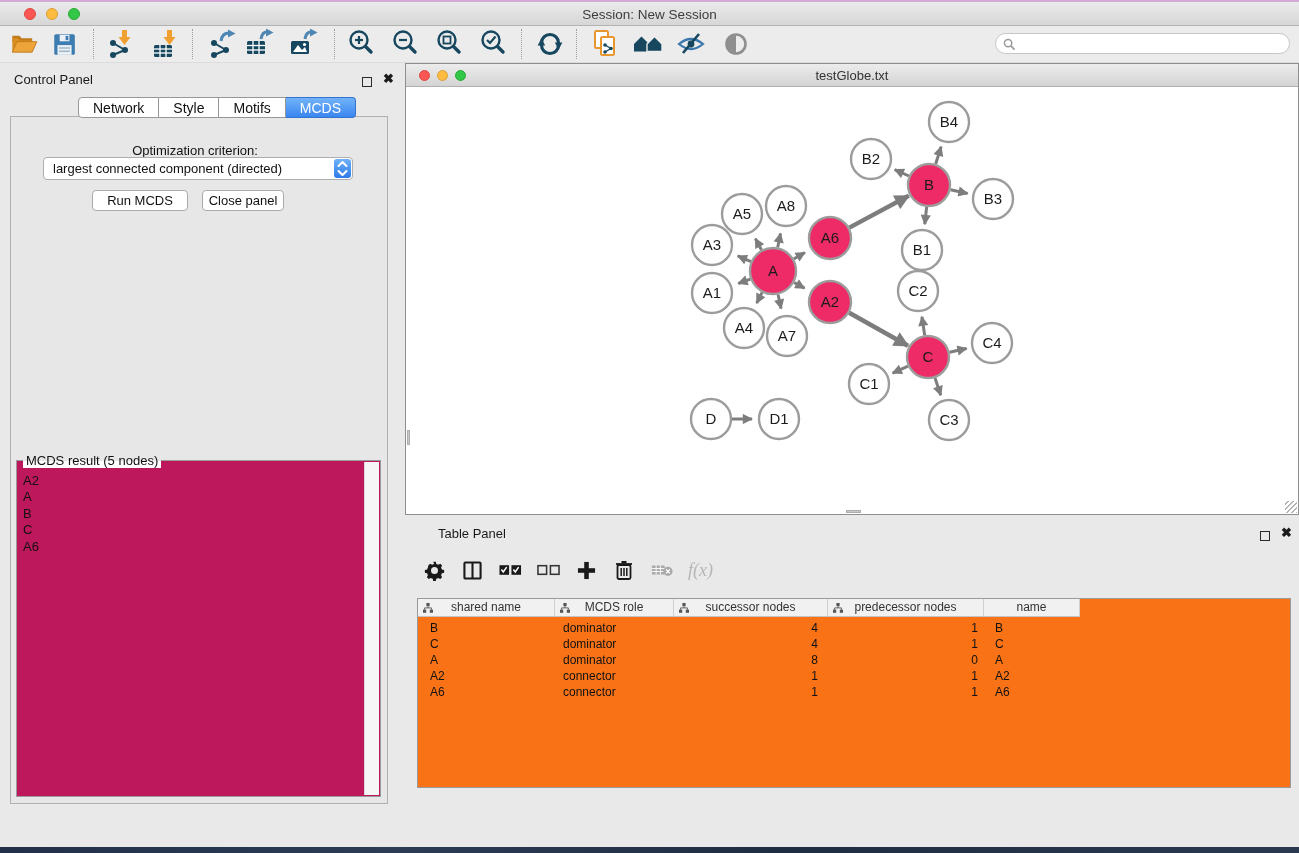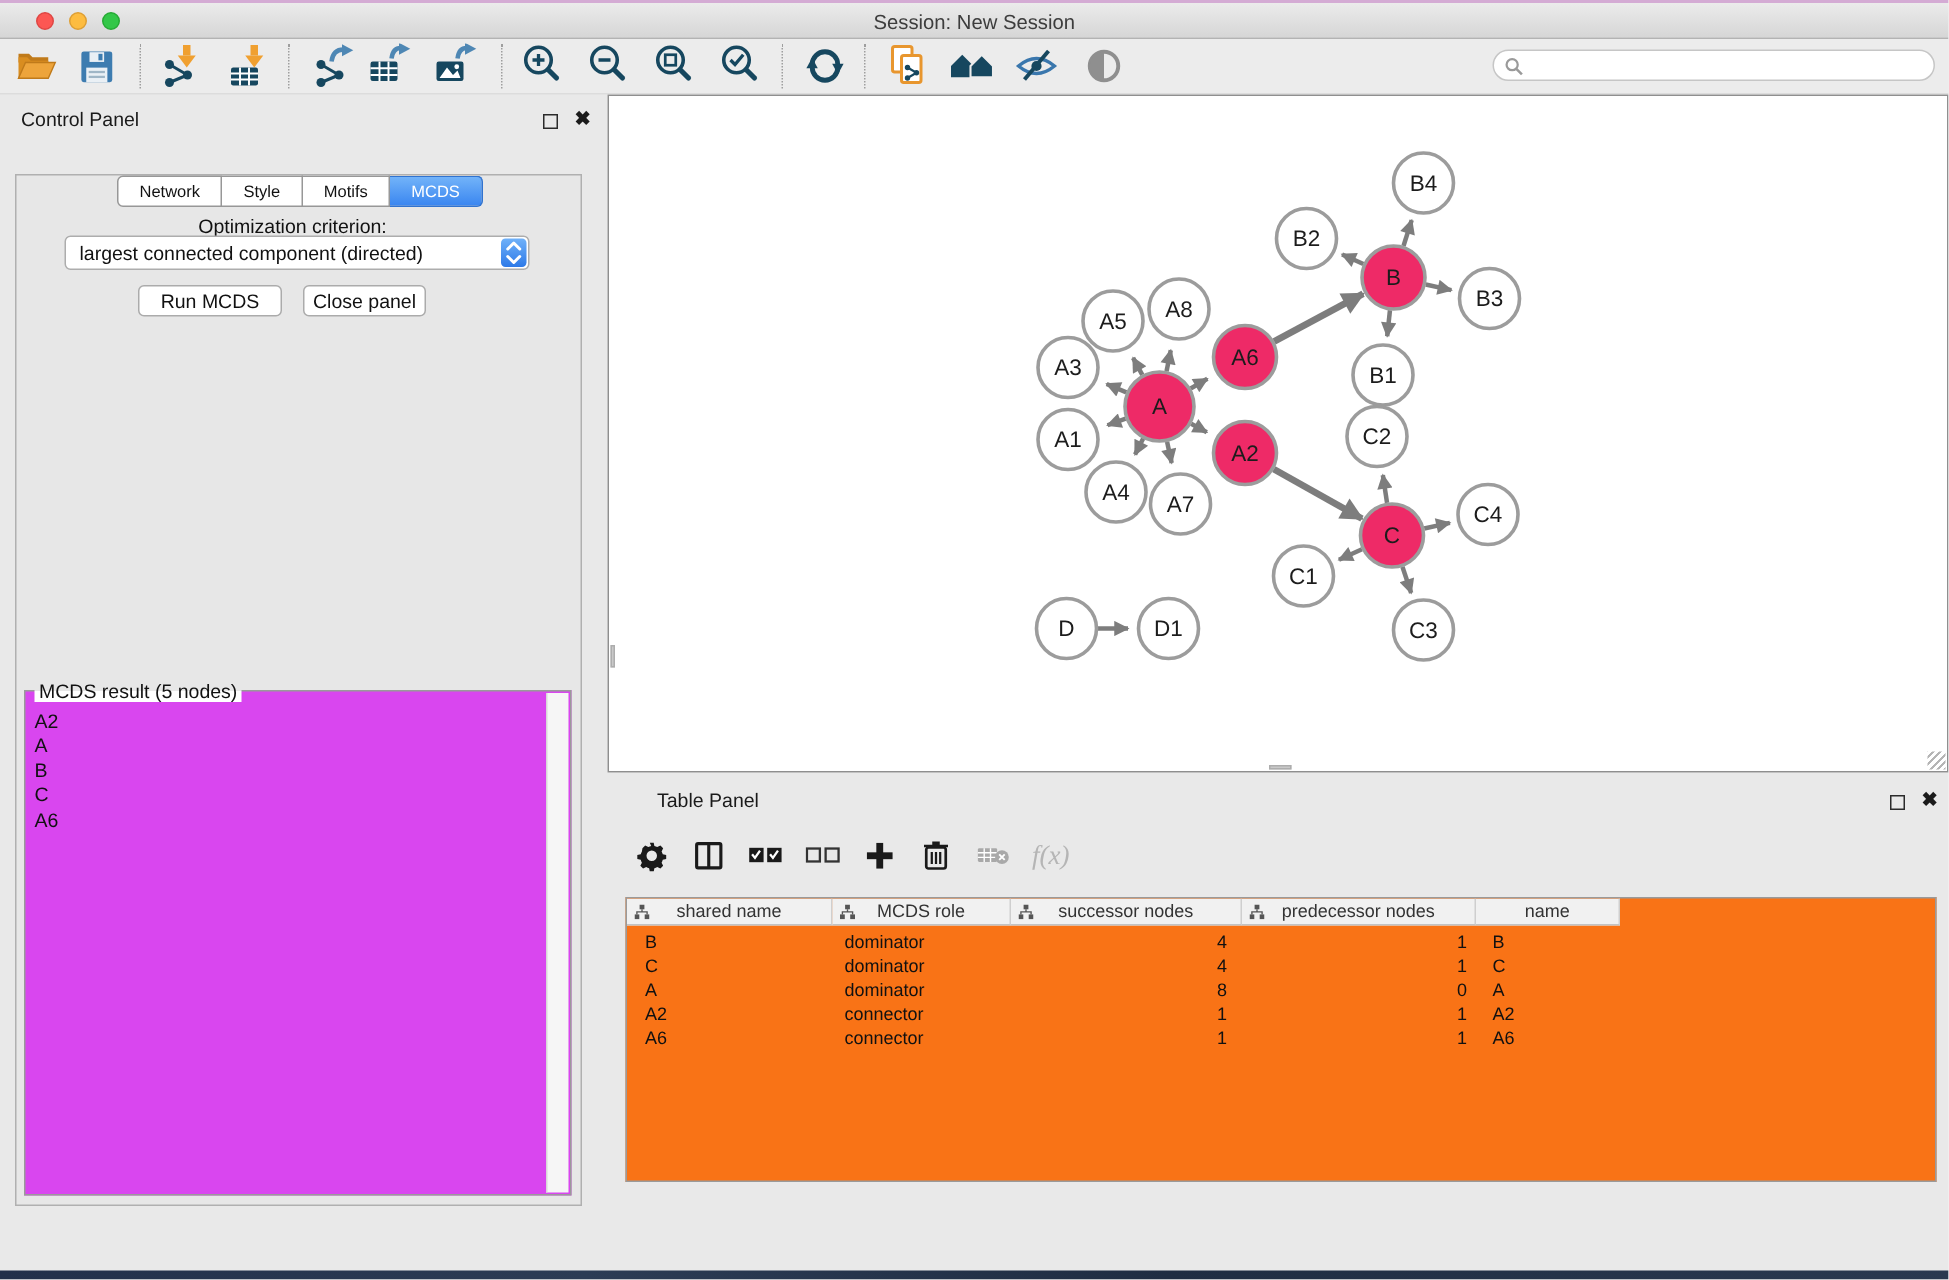--- a/index.html
+++ b/index.html
@@ -24,32 +24,32 @@
 #search-box { left:995px; top:7px; width:295px; height:21px; background:#fff; border:1px solid #c6c6c6; border-radius:11px; }
 #search-box svg { position:absolute; left:7px; top:4px; }
 
 
 #control-panel { left:6px; top:66px; width:386px; height:752px; }
 .panel-title { font-size:13px; color:#1a1a1a; }
 .float-icon { width:10px; height:10px; border:1.6px solid #2b2b2b; display:inline-block; }
 .close-icon { font-size:13px; font-weight:bold; color:#1b1b1b; line-height:10px; }
 #cp-pane { left:4px; top:50px; width:378px; height:688px; border:1px solid #b0b0b0; background:#e7e7e7; }
 #cp-tabs { left:72px; top:31px; height:21px; display:flex; z-index:3; }
-.cp-tab { padding:0 14px; height:21px; line-height:20px; font-size:11px; color:#111;
-  background:#fff; border:1px solid #979797; border-left:none;margin-top:20px; }
+.cp-tab { padding:0 14px; height:21px; line-height:20px; font-size:14px; color:#111;
+  background:#fff; border:1px solid #979797; border-left:none; }
 .cp-tab:first-child { border-left:1px solid #979797; border-radius:4px 0 0 4px; }
 .cp-tab:last-child { border-radius:0 4px 4px 0; }
 .cp-tab.selected { background:linear-gradient(#72b3f9,#3a86f0); color:#fff; border-color:#3173cf; }
 #opt-label { left:0; width:378px; top:77px; text-align:center; font-size:13px; color:#111; }
 #criterion { left:37px; top:91px; width:310px; height:23px; background:#fff; border:1px solid #adadad; border-radius:4px; font-size:13px; color:#111; line-height:21px; padding-left:9px; }
 #criterion-stepper { position:absolute; right:1px; top:1px; width:17px; height:19px; border-radius:3px; background:linear-gradient(#6fb1f9,#2e7ae8); }
 .cp-btn { top:124px; height:21px; background:#fff; border:1px solid #ababab; border-radius:4px; font-size:13px; color:#111; text-align:center; line-height:19px; }
 #run-btn { left:86px; width:96px; }
 #closep-btn { left:196px; width:82px; }
-#result-box { left:10px; top:394px; width:365px; height:337px; border:1px solid #9a9a9a; background:#d946ef; }
+#result-box { left:10px; top:394px; width:365px; height:337px; border:1px solid #9a9a9a; background:#be185d; }
 #result-title { position:absolute; left:6px; top:-8px; font-size:13px; color:#111; padding:0 3px;
   background:linear-gradient(#e7e7e7 52%,#ffffff 52%); }
 #result-list { position:absolute; left:1px; top:12px; width:346px; bottom:1px; font-size:13px; color:#111; }
 .result-item { padding-left:5px; height:16.4px; line-height:16.4px; }
 #result-scroll { position:absolute; right:1px; top:1px; width:15px; bottom:1px; background:#f6f6f6; border-left:1px solid #d8d8d8; }
 
 
 #net-window { left:405px; top:63px; width:894px; height:452px; background:#fff; border:1px solid #8f8f8f; }
 #net-titlebar { left:0; top:0; width:892px; height:23px; background:linear-gradient(#ececec,#d4d4d4); border-bottom:1px solid #b0b0b0; }
 .tl2 { width:11px; height:11px; border-radius:50%; top:6px; }
@@ -277,20 +277,26 @@
           <div class="result-item">A</div>
           <div class="result-item">B</div>
           <div class="result-item">C</div>
           <div class="result-item">A6</div>
         </div>
       <div id="result-scroll"></div>
     </div>
   </div>
 
   <div class="abs" id="net-window">
+    <div class="abs" id="net-titlebar">
+      <div class="abs tl2" style="left:13px; background:#fc5753; border:1px solid #df4744;"></div>
+      <div class="abs tl2" style="left:31px; background:#fdbc40; border:1px solid #de9f34;"></div>
+      <div class="abs tl2" style="left:49px; background:#33c748; border:1px solid #27aa35;"></div>
+      <div class="abs" id="net-title">testGlobe.txt</div>
+    </div>
     <svg class="abs" id="net-canvas" viewBox="0 0 892 427">
         <defs>
           <marker id="arw" viewBox="0 0 10 10" refX="9" refY="5" markerWidth="4" markerHeight="3.4" orient="auto" markerUnits="strokeWidth">
             <path d="M0,0 L10,5 L0,10 z" fill="#7d7d7d"></path>
           </marker>
         </defs>
         <line x1="355.5334732741604" y1="161.91638634281102" x2="349.37761451347956" y2="150.59754926672048" stroke="#7d7d7d" stroke-width="3" marker-end="url(#arw)"></line>
         <line x1="371.7067872433164" y1="159.46606378341792" x2="374.50874821613087" y2="145.45625891934577" stroke="#7d7d7d" stroke-width="3" marker-end="url(#arw)"></line>
         <line x1="344.9218416486268" y1="173.58963742400488" x2="331.75785140993537" y2="167.978756338661" stroke="#7d7d7d" stroke-width="3" marker-end="url(#arw)"></line>
         <line x1="344.4234240064849" y1="191.14237166979234" x2="332.339338659101" y2="195.50056638524228" stroke="#7d7d7d" stroke-width="3" marker-end="url(#arw)"></line>

